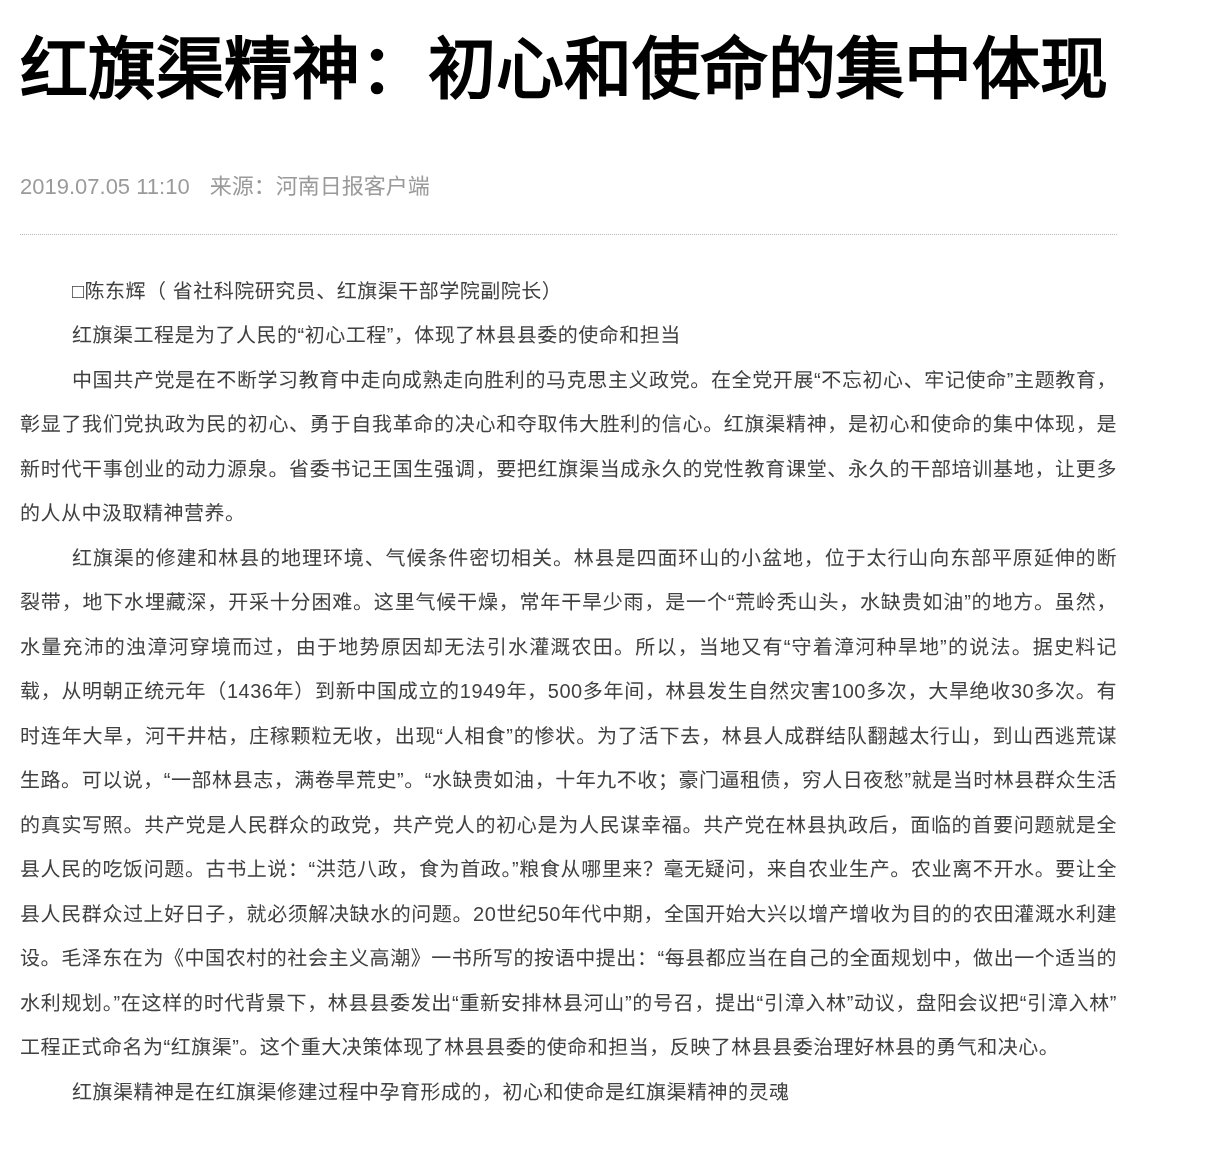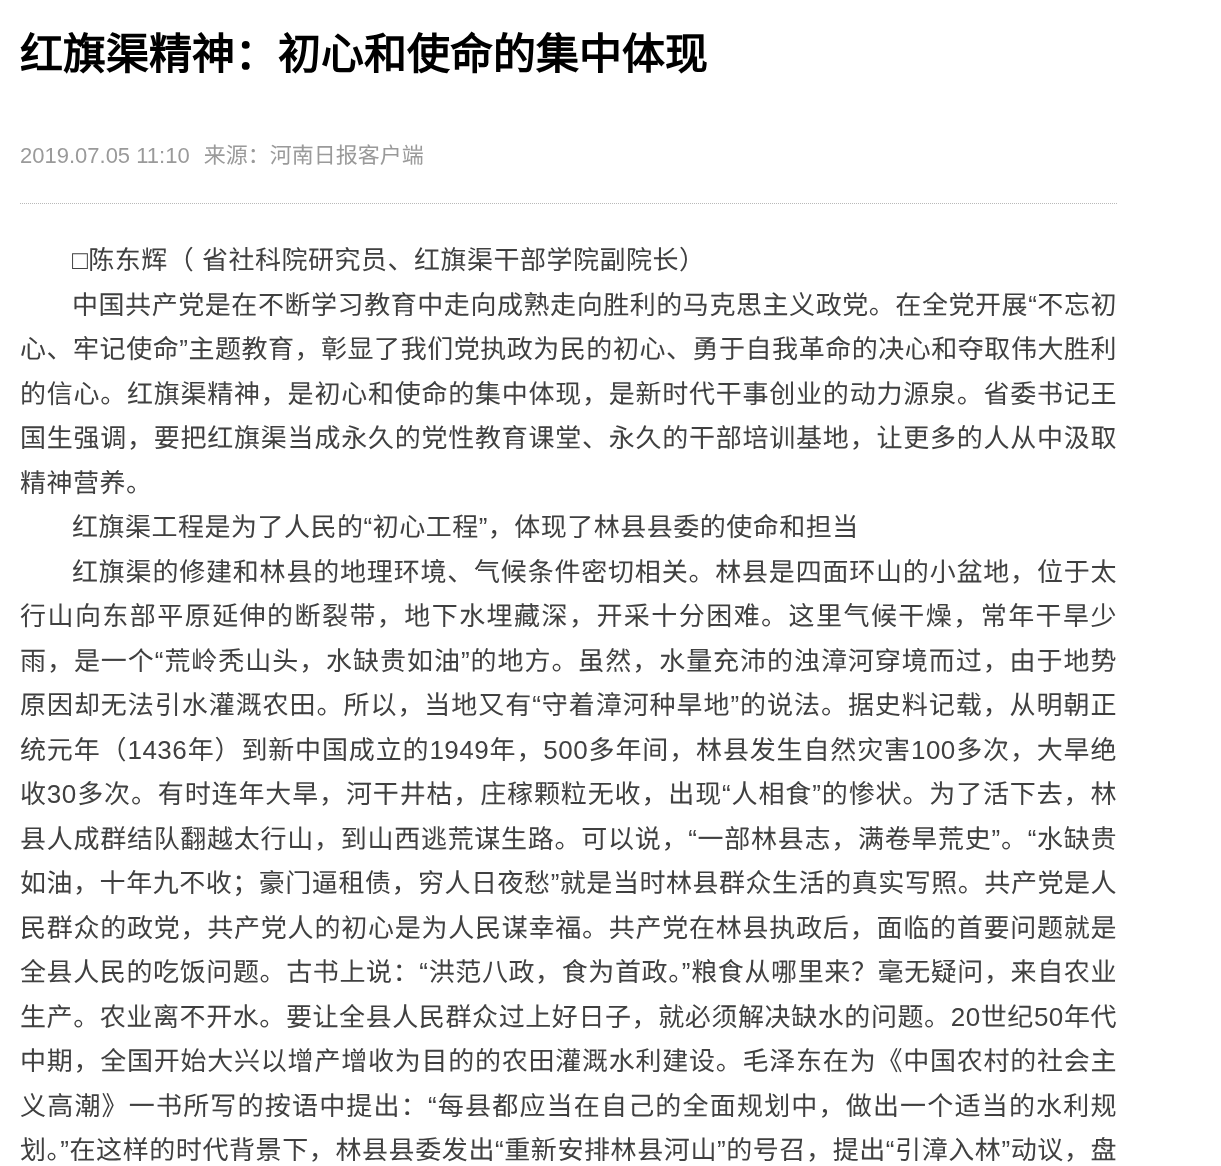--- a/index.html
+++ b/index.html
@@ -13,47 +13,47 @@
     min-height: 1166px;
     font-family: "Liberation Sans", "DejaVu Sans", sans-serif;
     -webkit-font-smoothing: antialiased;
   }
   .page {
     margin-left: 20px;
     width: 1097px;
   }
   .article-title {
     margin: 28px 0 0 0;
-    font-size: 43px;
+    font-size: 68px;
     line-height: 1.22;
     font-weight: 900;
     color: #000000;
     letter-spacing: 0px;
   }
   .article-meta {
     margin-top: 62px;
     font-size: 22px;
     line-height: 28px;
     color: #9a9a9a;
     font-weight: 400;
   }
   .article-meta .meta-source {
-    margin-left: 14px;
+    margin-left: 20px;
   }
   .divider {
     margin-top: 33px;
     height: 0;
     border-bottom: 1px dotted #b9b9b9;
   }
   .article-body {
     margin-top: 34px;
   }
   .article-body p {
     margin: 0;
-    font-size: 26px;
+    font-size: 20px;
     line-height: 44.5px;
     color: #404040;
     text-indent: 52px;
     text-align: justify;
     letter-spacing: 0.5px;
     word-break: break-all;
   }
 </style>
 </head>
 <body>
@@ -63,19 +63,19 @@
   <h1 class="article-title">红旗渠精神：初心和使命的集中体现</h1>
 
   <div class="article-meta">
     <span>2019.07.05 11:10</span><span class="meta-source"><span>来源：</span><span>河南日报客户端</span></span>
   </div>
 
   <div class="divider"></div>
 
   <div class="article-body">
     <p>□陈东辉（ 省社科院研究员、红旗渠干部学院副院长）</p>
+    <p>红旗渠工程是为了人民的“初心工程”，体现了林县县委的使命和担当</p>
     <p>中国共产党是在不断学习教育中走向成熟走向胜利的马克思主义政党。在全党开展“不忘初心、牢记使命”主题教育，彰显了我们党执政为民的初心、勇于自我革命的决心和夺取伟大胜利的信心。红旗渠精神，是初心和使命的集中体现，是新时代干事创业的动力源泉。省委书记王国生强调，要把红旗渠当成永久的党性教育课堂、永久的干部培训基地，让更多的人从中汲取精神营养。</p>
-    <p>红旗渠工程是为了人民的“初心工程”，体现了林县县委的使命和担当</p>
     <p>红旗渠的修建和林县的地理环境、气候条件密切相关。林县是四面环山的小盆地，位于太行山向东部平原延伸的断裂带，地下水埋藏深，开采十分困难。这里气候干燥，常年干旱少雨，是一个“荒岭秃山头，水缺贵如油”的地方。虽然，水量充沛的浊漳河穿境而过，由于地势原因却无法引水灌溉农田。所以，当地又有“守着漳河种旱地”的说法。据史料记载，从明朝正统元年（1436年）到新中国成立的1949年，500多年间，林县发生自然灾害100多次，大旱绝收30多次。有时连年大旱，河干井枯，庄稼颗粒无收，出现“人相食”的惨状。为了活下去，林县人成群结队翻越太行山，到山西逃荒谋生路。可以说，“一部林县志，满卷旱荒史”。“水缺贵如油，十年九不收；豪门逼租债，穷人日夜愁”就是当时林县群众生活的真实写照。共产党是人民群众的政党，共产党人的初心是为人民谋幸福。共产党在林县执政后，面临的首要问题就是全县人民的吃饭问题。古书上说：“洪范八政，食为首政。”粮食从哪里来？毫无疑问，来自农业生产。农业离不开水。要让全县人民群众过上好日子，就必须解决缺水的问题。20世纪50年代中期，全国开始大兴以增产增收为目的的农田灌溉水利建设。毛泽东在为《中国农村的社会主义高潮》一书所写的按语中提出：“每县都应当在自己的全面规划中，做出一个适当的水利规划。”在这样的时代背景下，林县县委发出“重新安排林县河山”的号召，提出“引漳入林”动议，盘阳会议把“引漳入林”工程正式命名为“红旗渠”。这个重大决策体现了林县县委的使命和担当，反映了林县县委治理好林县的勇气和决心。</p>
     <p>红旗渠精神是在红旗渠修建过程中孕育形成的，初心和使命是红旗渠精神的灵魂</p>
   </div>
 
 </div>
 
 </body></html>

